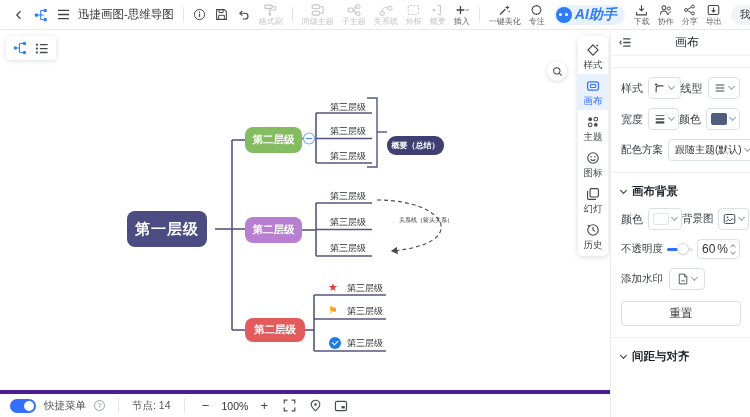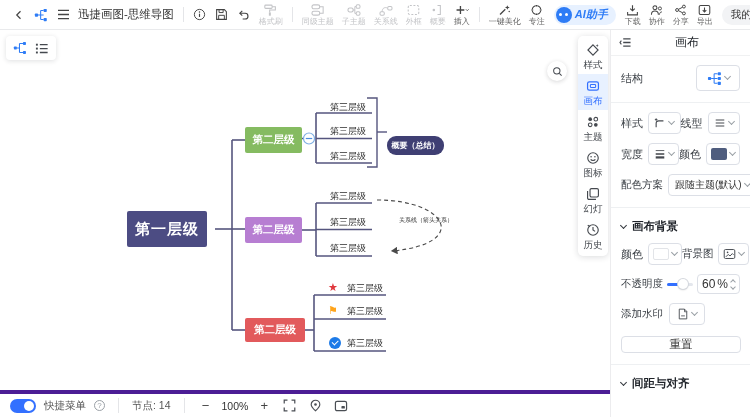--- a/index.html
+++ b/index.html
@@ -13,34 +13,34 @@
   .tb-btn { display:flex; align-items:center; justify-content:center; width:22px; height:24px; color:#444; cursor:pointer; flex:0 0 auto; }
   .tb-title { font-size:11.5px; color:#333; margin:0 4px 0 4px; white-space:nowrap; }
   .vd { width:1px; height:15px; background:#e4e5e8; margin:0 5px; flex:0 0 auto; }
   .tb-tool { display:flex; flex-direction:column; align-items:center; justify-content:center; padding:0 4px; height:30px; color:#555; cursor:pointer; flex:0 0 auto; }
   .tb-tool .lbl { font-size:8px; line-height:9px; margin-top:1px; white-space:nowrap; color:#666; }
   .tb-tool.dis { color:#c3c4c7; } .tb-tool.dis .lbl { color:#c3c4c7; }
   .ai-pill { display:flex; align-items:center; gap:3px; height:20px; border-radius:10px; background:#e7f1ff; padding:0 8px 0 2px; margin:0 5px; cursor:pointer; flex:0 0 auto; }
   .ai-bot { width:16px; height:16px; border-radius:50%; background:#2e7cf6; position:relative; }
   .ai-bot::before, .ai-bot::after { content:""; position:absolute; top:6px; width:3px; height:3px; border-radius:50%; background:#fff; }
   .ai-bot::before { left:3.5px; } .ai-bot::after { right:3.5px; }
-  .ai-txt { font-size:11px; font-weight:bold; font-style:italic; color:#2e7cf6; white-space:nowrap; }
+  .ai-txt { font-size:14px; font-weight:bold; font-style:italic; color:#2e7cf6; white-space:nowrap; }
   .myfiles { height:20px; border-radius:10px; background:#f2f3f5; padding:0 9px; font-size:10.5px; color:#333;
     display:flex; align-items:center; margin:0 5px; cursor:pointer; white-space:nowrap; flex:0 0 auto; }
   .right-cluster { margin-left:auto; display:flex; align-items:center; }
 
   
   .canvas { position:absolute; left:0; top:30px; width:610px; height:360px; background:#fff; }
   .mini-toolbar { position:absolute; left:6px; top:6px; width:50px; height:24px; background:#fff; border-radius:4px;
     box-shadow:0 1px 5px rgba(31,35,41,.14); display:flex; align-items:center; justify-content:center; gap:8px; z-index:5; }
   .search-fab { position:absolute; left:547px; top:31px; width:20px; height:20px; border-radius:50%; background:#fff;
     box-shadow:0 1px 4px rgba(31,35,41,.18); display:flex; align-items:center; justify-content:center; z-index:5; cursor:pointer; }
   .mapsvg { position:absolute; left:0; top:0; width:610px; height:360px; }
   .node { position:absolute; display:flex; align-items:center; justify-content:center; color:#fff; font-weight:bold;
-    border-radius:2px; cursor:pointer; white-space:nowrap; z-index:2; }
+    border-radius:8px; cursor:pointer; white-space:nowrap; z-index:2; }
   .n-root { left:127px; top:181px; width:80px; height:36px; font-size:15px; background:#4c4c83; letter-spacing:1px; }
   .n-b1 { left:245px; top:97px;  width:57px; height:26px; font-size:10.5px; background:#85bb61; }
   .n-b2 { left:245px; top:187px; width:57px; height:26px; font-size:10.5px; background:#b77ed2; }
   .n-b3 { left:245px; top:288px; width:60px; height:24px; font-size:10.5px; background:#e25a5c; }
   .n-sum { left:387px; top:106px; width:57px; height:19px; font-size:8px; background:#3f3f73; border-radius:9px; }
   .l3 { position:absolute; font-size:9px; color:#2b2b2b; text-align:center; width:48px; left:324px; cursor:pointer; z-index:2; white-space:nowrap; }
   .l3r { left:346px; width:38px; }
   .mark { position:absolute; font-size:11px; line-height:12px; z-index:2; }
   .badge-check { position:absolute; width:12px; height:12px; border-radius:50%; background:#1d7be8; z-index:2; }
   .badge-check::after { content:""; position:absolute; left:3.2px; top:3px; width:5px; height:2.6px;
@@ -70,21 +70,21 @@
   .pdiv { border-top:1px solid #eef0f2; margin-top:11px; }
   .swatch { width:18px; height:12px; border-radius:2px; }
   .slider { position:relative; width:50px; height:3px; background:#e4e7ed; border-radius:2px; margin:0 4px; cursor:pointer; }
   .slider .fill { position:absolute; left:0; top:0; height:3px; width:60%; background:#3370ff; border-radius:2px; }
   .slider .knob { position:absolute; left:calc(60% - 5px); top:-4px; width:10px; height:10px; border-radius:50%; background:#fff; box-shadow:0 0 0 1px #d5d8de,0 1px 2px rgba(0,0,0,.2); }
   .opbox { display:flex; align-items:center; gap:2px; margin-left:auto; border:1px solid #dcdfe6; border-radius:4px; height:20px; padding:0 4px; }
   .opbox .num { font-size:12px; color:#333; }
   .stepper { display:flex; flex-direction:column; gap:1px; margin-left:1px; }
   .stepper .up { width:4px;height:4px;border-left:1.2px solid #9aa0a6;border-top:1.2px solid #9aa0a6;transform:rotate(45deg); }
   .stepper .dn { width:4px;height:4px;border-right:1.2px solid #9aa0a6;border-bottom:1.2px solid #9aa0a6;transform:rotate(45deg); }
-  .reset-btn { display:block; margin:11px 10px 0; width:120px; height:17px; border:1px solid #dcdfe6; background:#fff;
+  .reset-btn { display:block; margin:11px 10px 0; width:120px; height:25px; border:1px solid #dcdfe6; background:#fff;
     border-radius:4px; font-size:11.5px; color:#333; cursor:pointer; font-family:inherit; }
   .small-lbl { font-size:10.5px; }
 
   
   .footer { position:absolute; left:0; top:390px; width:610px; height:27px; background:#fff; border-top:4px solid #4c1d95;
     display:flex; align-items:center; padding:0 10px; gap:8px; z-index:15; }
   .toggle { width:26px; height:14px; border-radius:7px; background:#3370ff; position:relative; cursor:pointer; flex:0 0 auto; }
   .toggle::after { content:""; position:absolute; right:2px; top:2px; width:10px; height:10px; border-radius:50%; background:#fff; }
   .f-lbl { font-size:10.5px; color:#555; white-space:nowrap; }
   .qmark { width:11px; height:11px; border:1px solid #9aa0a6; border-radius:50%; font-size:8px; color:#9aa0a6;
@@ -403,35 +403,20 @@
     <div class="p-head">
       <span>
         <svg width="13" height="11" viewBox="0 0 14 12">
             <path d="M4.5 2h8M4.5 6h8M4.5 10h8" stroke="#45494f" stroke-width="1.4"></path>
             <path d="M2.5 4L1 6l1.5 2" fill="none" stroke="#45494f" stroke-width="1.2"></path>
           </svg>
       </span>
       <span class="p-title">画布</span>
     </div>
 
-    <div class="prow">
-      <span class="plabel">结构</span>
-      <span class="dd dd-lg" style="margin-left:auto">
-        <svg width="15" height="15" viewBox="0 0 16 16">
-            <g fill="#2e7cf6">
-              <rect x="1" y="6.3" width="3.4" height="3.4" rx="0.8"></rect>
-              <rect x="11.4" y="1.2" width="3.4" height="3.4" rx="0.8"></rect>
-              <rect x="11.4" y="6.3" width="3.4" height="3.4" rx="0.8"></rect>
-              <rect x="11.4" y="11.4" width="3.4" height="3.4" rx="0.8"></rect>
-            </g>
-            <path d="M4.4 8h3.2M7.6 2.9v10.2M7.6 2.9h3.6M7.6 8h3.6M7.6 13.1h3.6" fill="none" stroke="#2e7cf6" stroke-width="1.1"></path>
-          </svg>
-        <span class="chev"></span>
-      </span>
-    </div>
 
     <div class="pdiv"></div>
 
 
     <div class="prow">
       <span class="plabel">样式</span>
       <span class="dd" style="margin-left:5px;width:34px">
         <svg width="12" height="12" viewBox="0 0 14 14">
             <path d="M2.5 12V7.5Q2.5 4.5 5.5 4.5H11" fill="none" stroke="#45494f" stroke-width="1.3"></path>
             <path d="M2.5 1.5v3M1 3h3" stroke="#45494f" stroke-width="1.1"></path>

